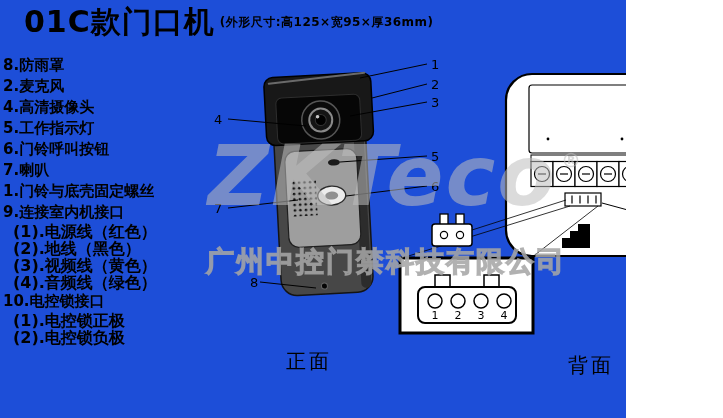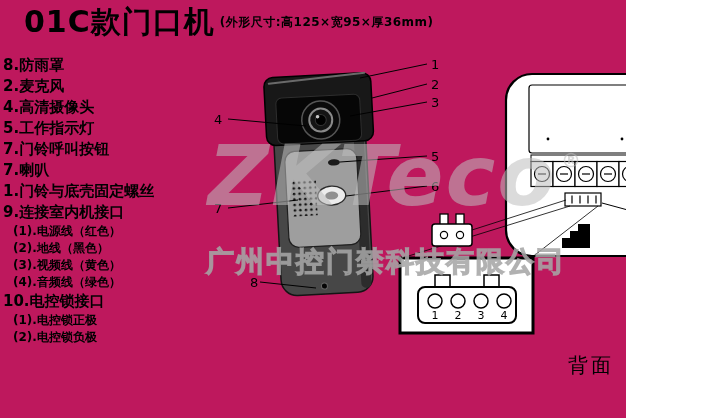--- a/index.html
+++ b/index.html
@@ -1,27 +1,27 @@
 <!DOCTYPE html>
 <html><head>
 <meta charset="utf-8">
 <style>
   html,body{margin:0;padding:0;background:#fff;}
   .page{
-    position:relative;width:626px;height:418px;background:#be185d;overflow:hidden;
+    position:relative;width:626px;height:418px;background:#1d4ed8;overflow:hidden;
     font-family:"DejaVu Sans","Liberation Sans",sans-serif;color:#000;
   }
   
   .header{position:absolute;left:24px;top:2px;display:flex;align-items:center;gap:5px;z-index:4;white-space:nowrap;}
   .title{font-size:30px;font-weight:bold;letter-spacing:1px;}
   .dims{font-size:12px;font-weight:bold;letter-spacing:0.5px;}
   
   .plist{position:absolute;left:3px;top:55px;z-index:4;}
   .pitem{font-size:15px;font-weight:bold;line-height:21px;white-space:nowrap;}
-  .psub{font-size:12px;font-weight:bold;line-height:17px;padding-left:10px;white-space:nowrap;}
+  .psub{font-size:16px;font-weight:bold;line-height:17px;padding-left:10px;white-space:nowrap;}
   
   .caption{position:absolute;font-size:20px;letter-spacing:3px;z-index:3;}
   .caption-front{left:286px;top:348px;}
   .caption-back{left:568px;top:352px;}
   
   .art{position:absolute;left:198px;top:42px;z-index:2;}
   .art text{font-family:"DejaVu Sans","Liberation Sans",sans-serif;font-size:13px;fill:#000;}
   .art text.pin{font-size:11px;text-anchor:middle;}
   
   .wm-logo{
@@ -45,21 +45,21 @@
   <div class="header">
     <span class="title">01C款门口机</span>
     <span class="dims">(外形尺寸:高125×宽95×厚36mm)</span>
   </div>
 
   <div class="plist">
     <div class="pitem">8.防雨罩</div>
     <div class="pitem">2.麦克风</div>
     <div class="pitem">4.高清摄像头</div>
     <div class="pitem">5.工作指示灯</div>
-    <div class="pitem">7.门铃呼叫按钮</div>
+    <div class="pitem">6.门铃呼叫按钮</div>
     <div class="pitem">7.喇叭</div>
     <div class="pitem">1.门铃与底壳固定螺丝</div>
     <div class="pitem">9.连接室内机接口</div>
     <div class="psub">(1).电源线（红色）</div>
     <div class="psub">(2).地线（黑色）</div>
     <div class="psub">(3).视频线（黄色）</div>
     <div class="psub">(4).音频线（绿色）</div>
     <div class="pitem">10.电控锁接口</div>
     <div class="psub">(1).电控锁正极</div>
     <div class="psub">(2).电控锁负极</div>
@@ -184,18 +184,19 @@
       <circle cx="260" cy="259" r="7" fill="#fff" stroke="#000" stroke-width="1.5"></circle>
       <circle cx="283" cy="259" r="7" fill="#fff" stroke="#000" stroke-width="1.5"></circle>
       <circle cx="306" cy="259" r="7" fill="#fff" stroke="#000" stroke-width="1.5"></circle>
       <text class="pin" x="237" y="277">1</text>
       <text class="pin" x="260" y="277">2</text>
       <text class="pin" x="283" y="277">3</text>
       <text class="pin" x="306" y="277">4</text>
     </g>
   </svg>
 
+  <div class="caption caption-front">正面</div>
   <div class="caption caption-back">背面</div>
 
   <div class="wm-logo"><span>ZKTeco</span><span class="wm-reg">®</span></div>
   <div class="wm-company">广州中控门禁科技有限公司</div>
 
 </div>
 
 </body></html>

